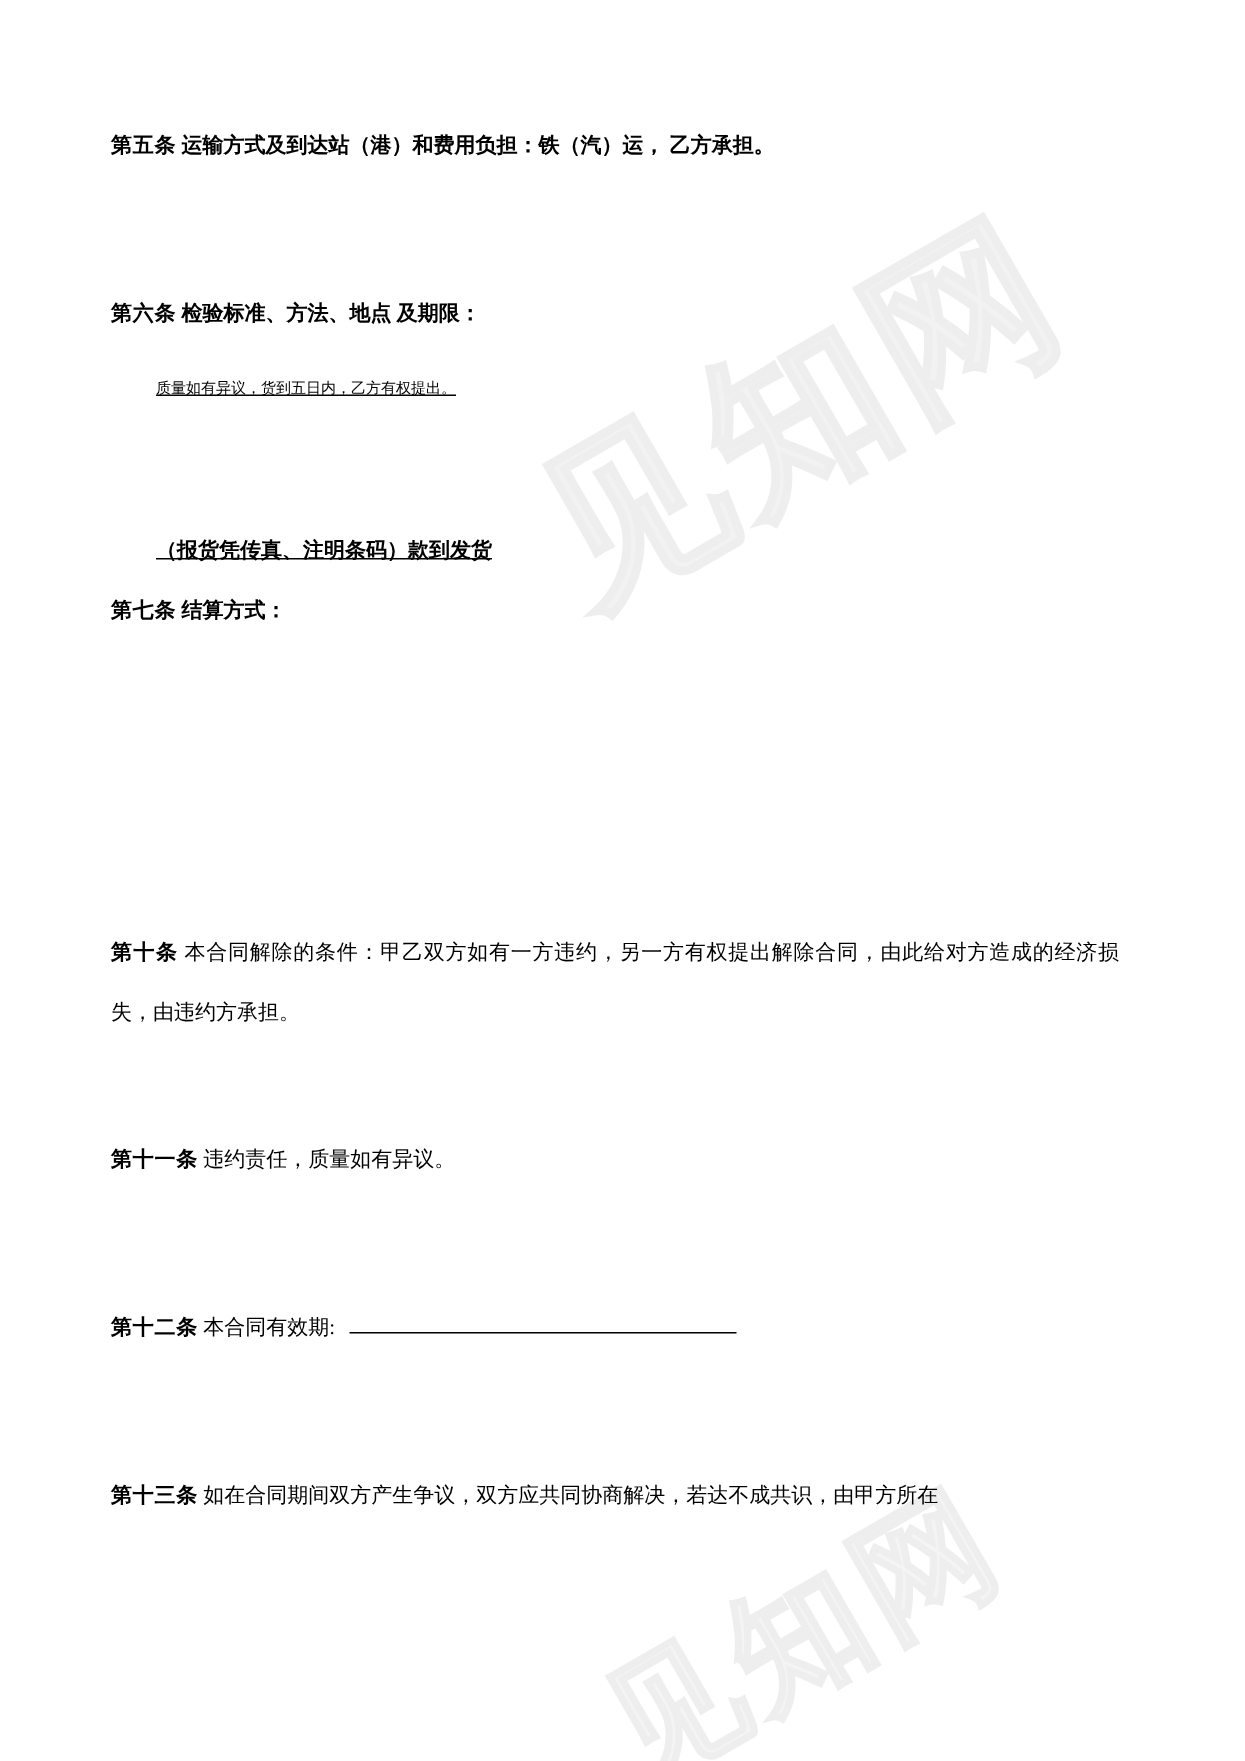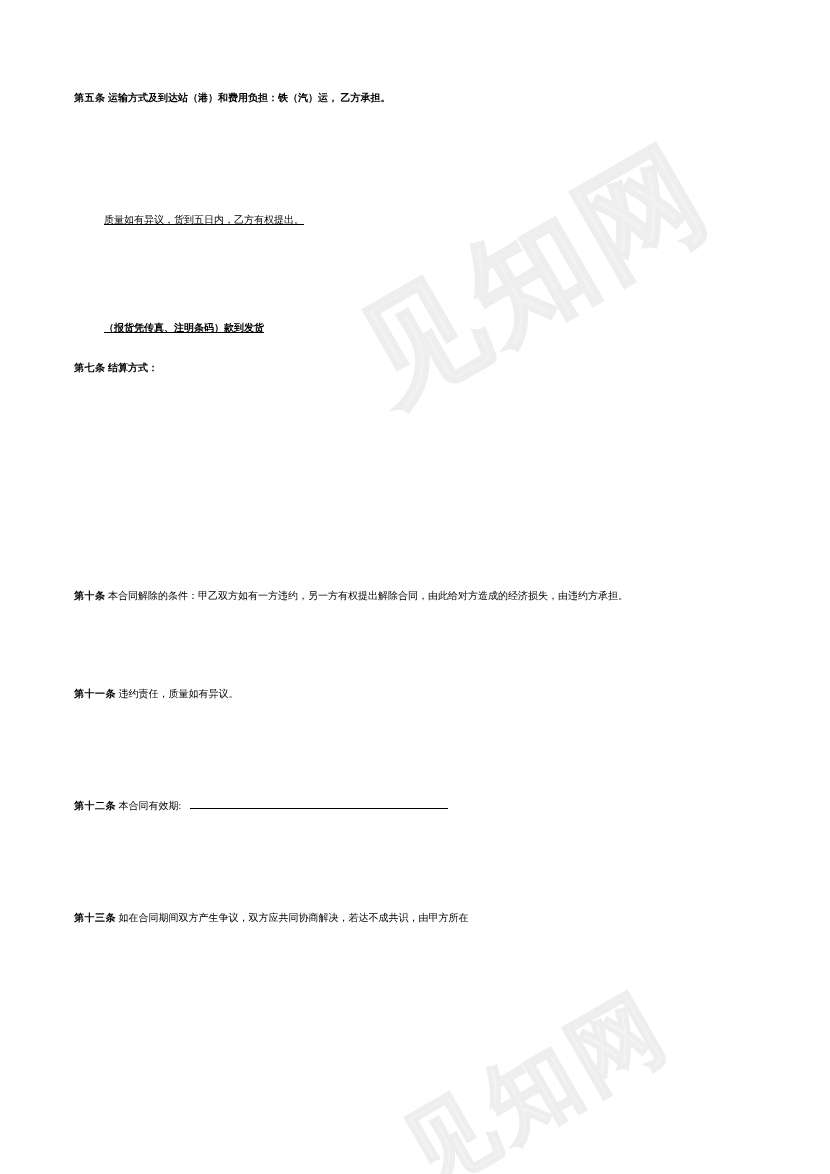--- a/index.html
+++ b/index.html
@@ -49,21 +49,21 @@
     transform-origin: left top;
     color: #f4f4f4;
   }
   .content {
     position: relative;
     z-index: 2;
     padding: 78px 84px 0 74px;
   }
   .clause {
     margin: 0 0 0 0;
-    font-size: 10px;
+    font-size: 14px;
     line-height: 40px;
     color: #000000;
     text-align: justify;
   }
   .clause .lbl {
     font-weight: bold;
     letter-spacing: 0.5px;
   }
   .clause .txt {
     font-weight: normal;
@@ -107,20 +107,24 @@
 
   <div class="content">
 
     <p class="clause bold">
       <span class="lbl">第五条</span>
       <span class="txt">运输方式及到达站（港）和费用负担：铁（汽）运，   乙方承担。</span>
     </p>
 
     <div class="gap-xl"></div>
 
+    <p class="clause bold">
+      <span class="lbl">第六条</span>
+      <span class="txt">检验标准、方法、地点 及期限：</span>
+    </p>
     <p class="body-line indent">质量如有异议，货到五日内，乙方有权提出。</p>
 
     <div class="gap-lg"></div>
 
     <p class="clause">
       <span class="underline-text">（报货凭传真、注明条码）款到发货</span>
     </p>
     <p class="clause bold">
       <span class="lbl">第七条</span>
       <span class="txt">结算方式：</span>

